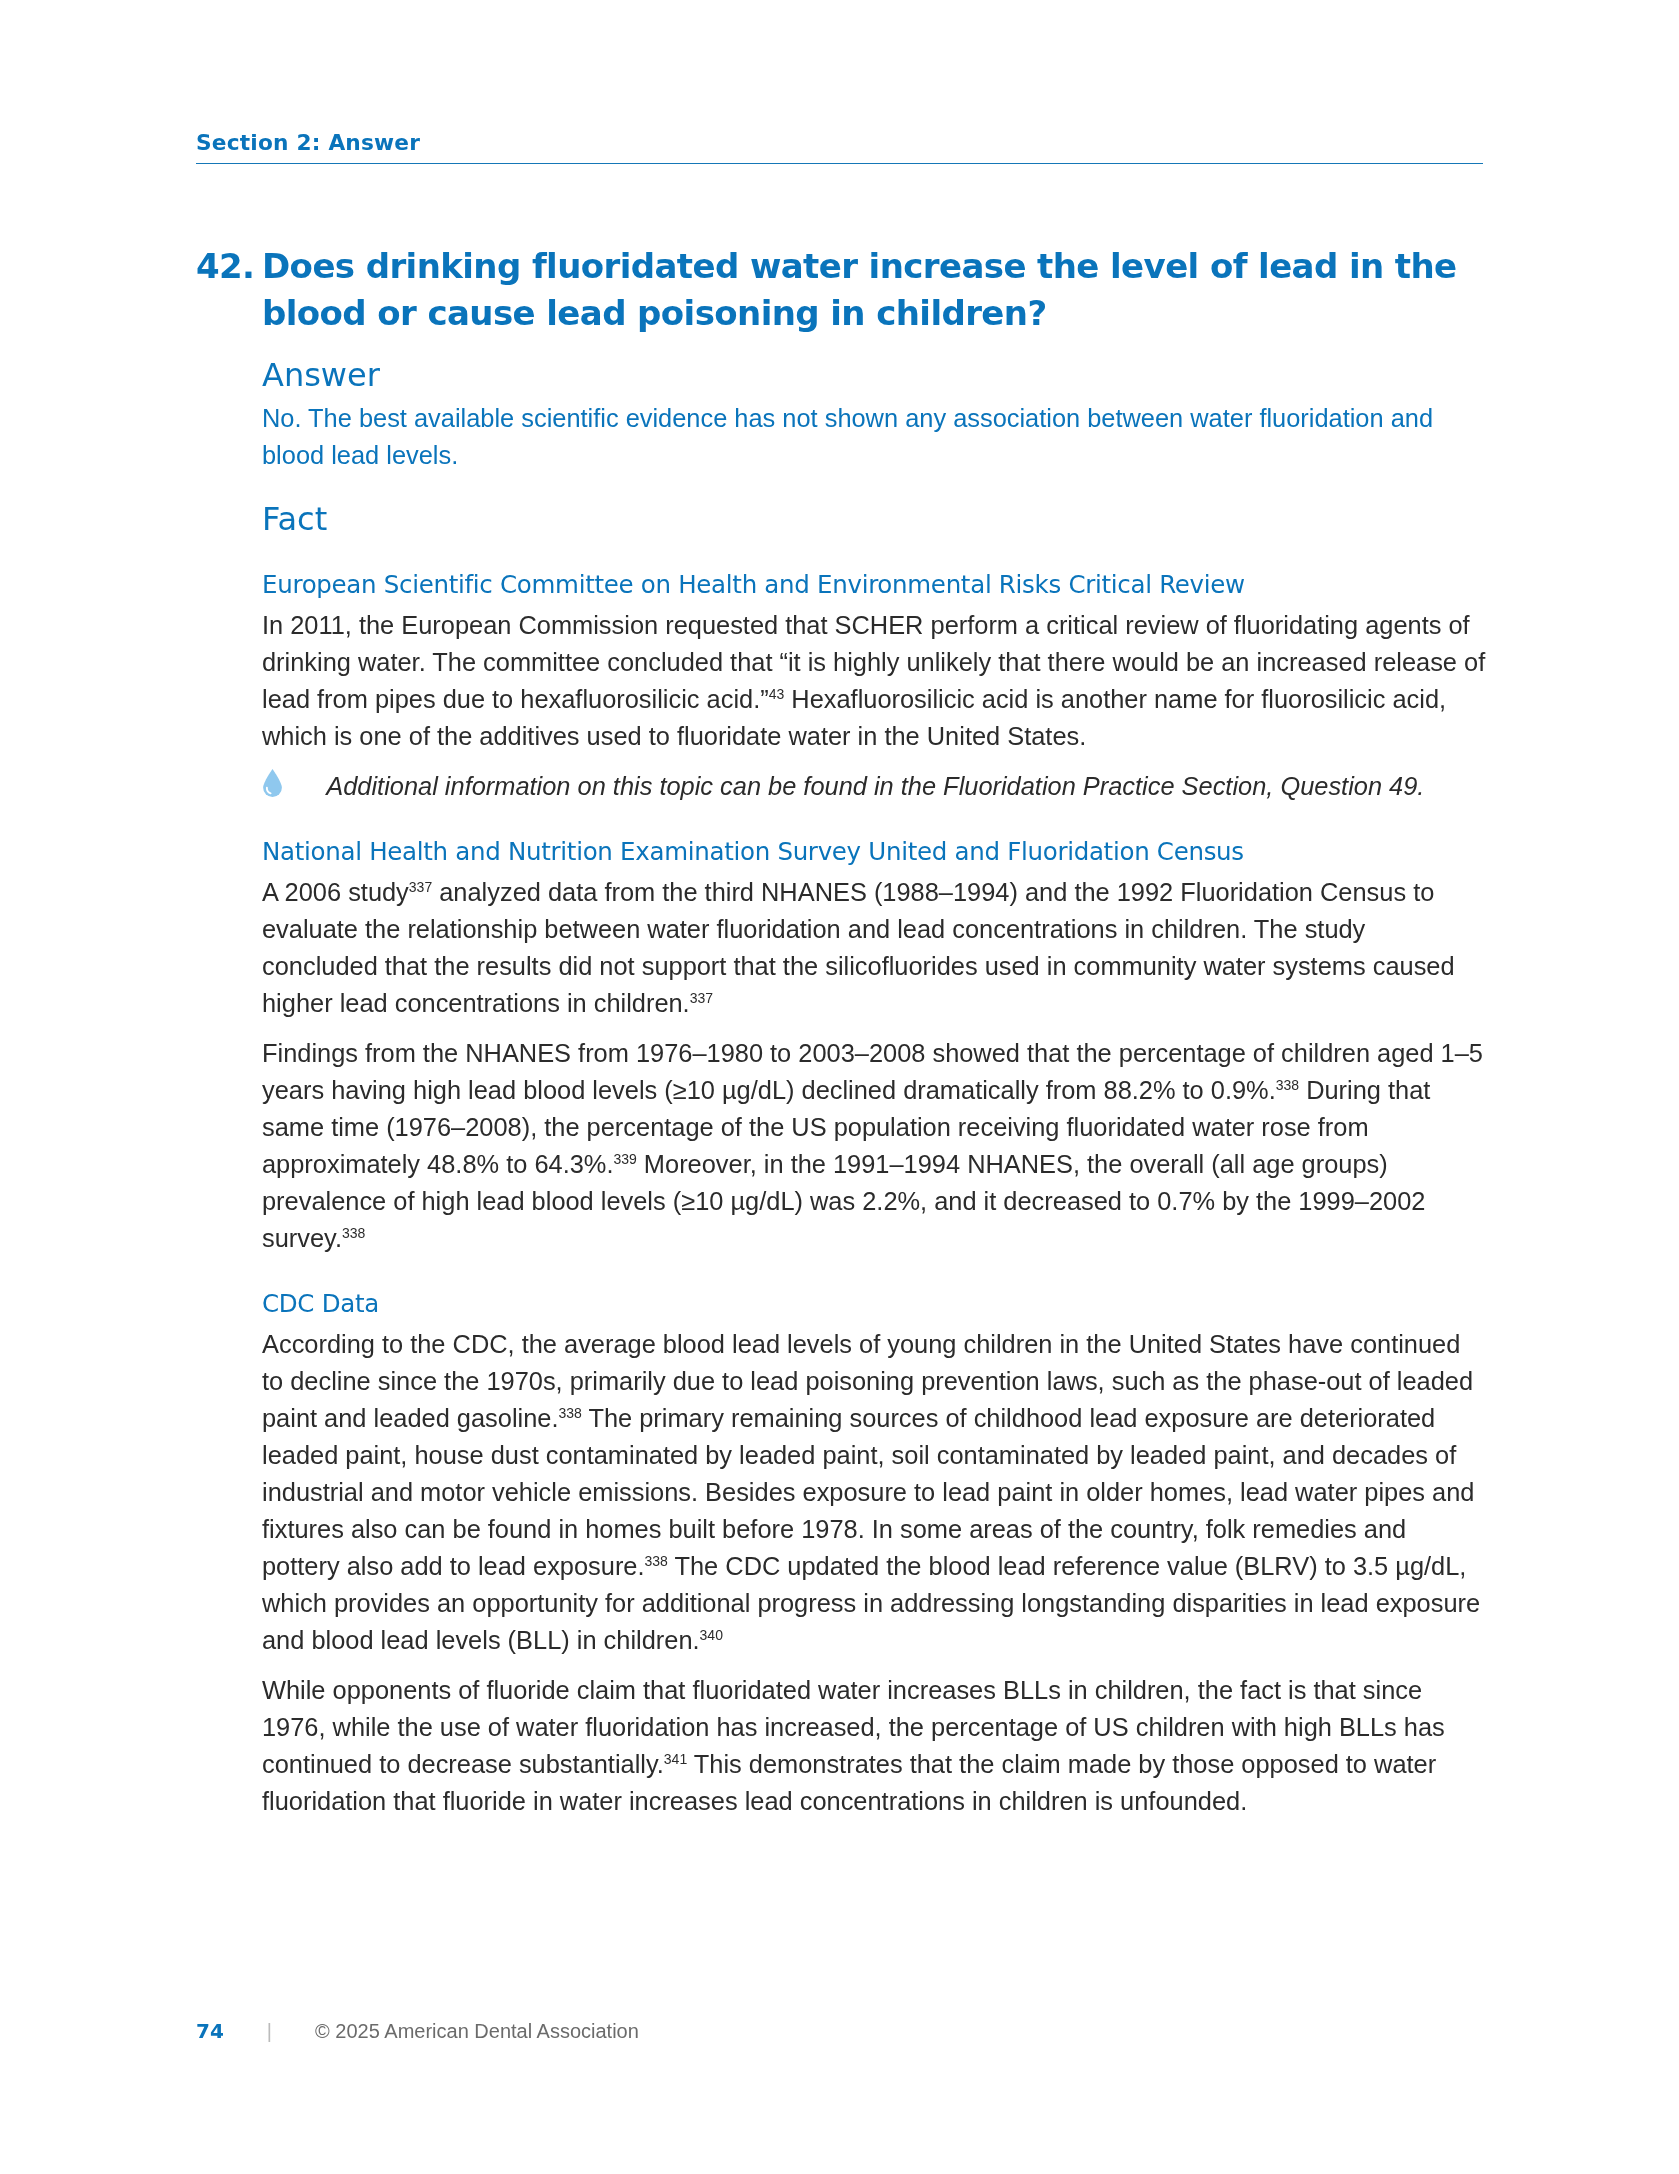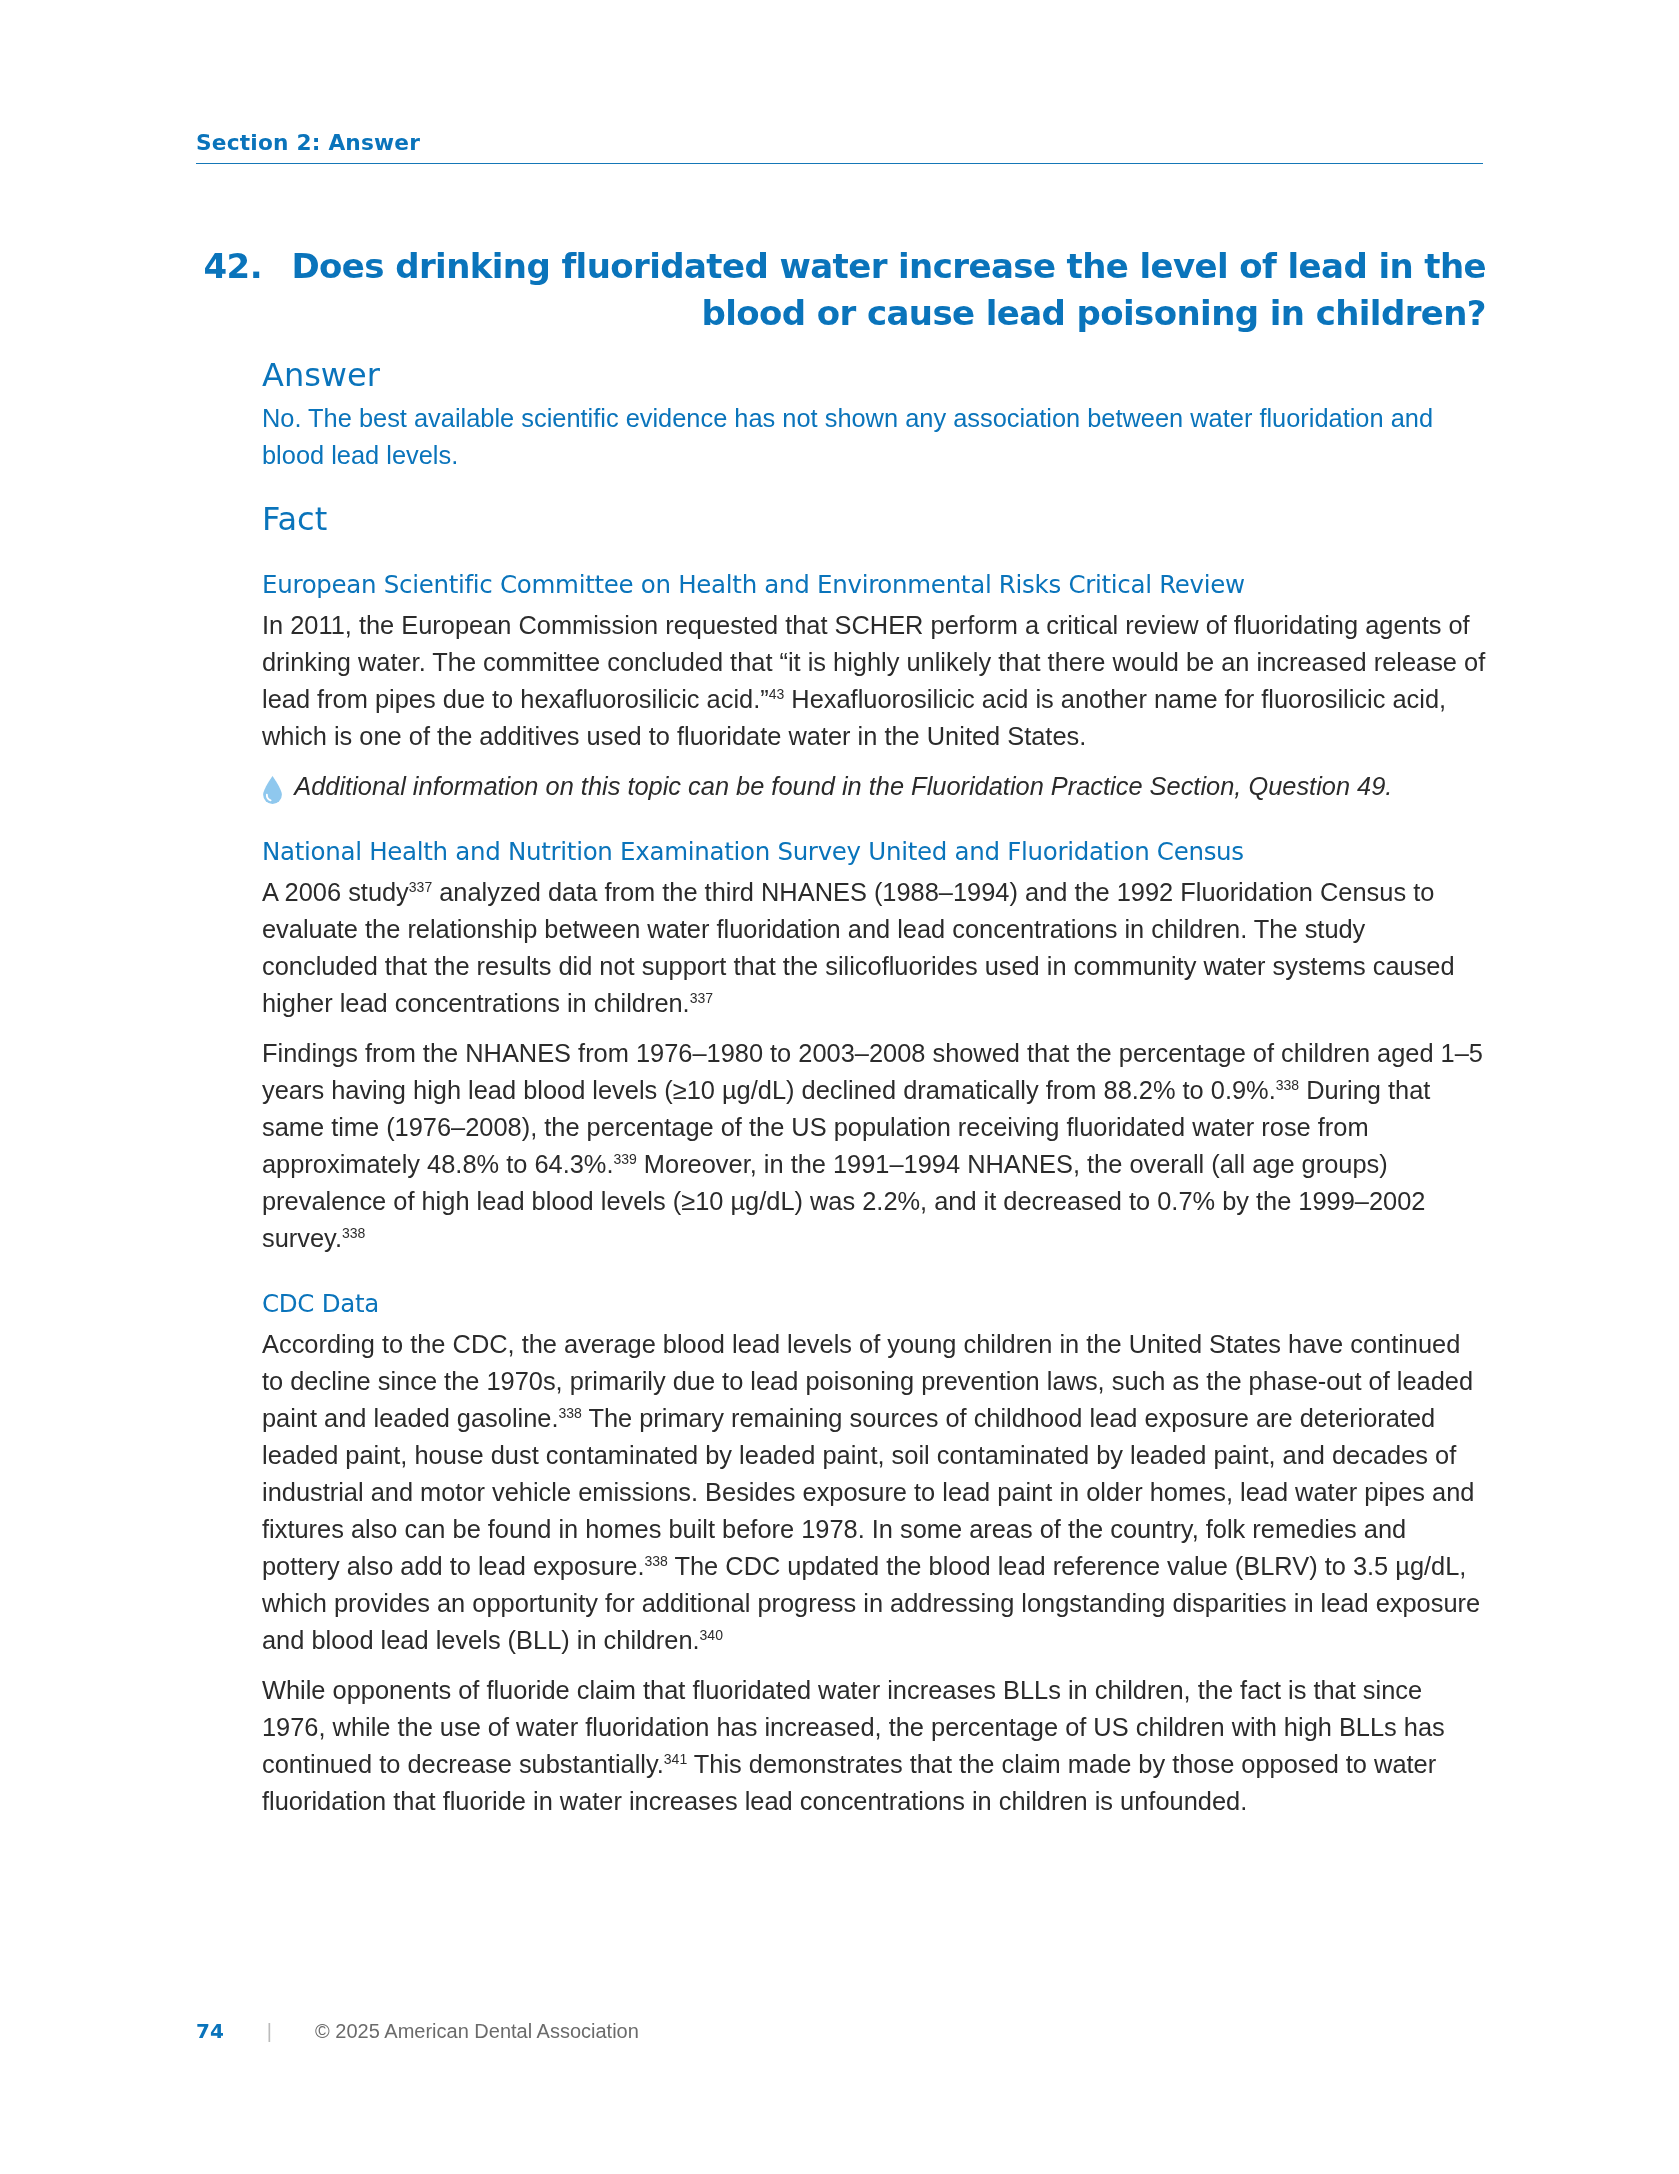--- a/index.html
+++ b/index.html
@@ -15,21 +15,21 @@
       font-family: "DejaVu Sans", sans-serif;
       font-weight: bold; font-size: 21.7px; color: #0a74bb; letter-spacing: 0.2px;
       padding-bottom: 7.5px;
     }
     .header-rule { height: 1.9px; background: #1577b7; }
 
     .content { position: absolute; left: 196px; top: 243px; width: 1290px; }
     .question {
       font-family: "DejaVu Sans", sans-serif;
       font-weight: bold; font-size: 34px; line-height: 47px; color: #0a74bb;
-      display: flex; letter-spacing: -0.6px; text-align: right;
+      display: flex; letter-spacing: -0.6px;
     }
     .q-num { width: 66px; flex: none; }
     .q-text { flex: 1; }
     .indent { margin-left: 66px; }
     .sub-heading {
       font-family: "DejaVu Sans", sans-serif;
       font-size: 32px; color: #0a74bb; font-weight: normal;
       margin: 19px 0 5.6px 0; line-height: 38px;
     }
     .answer-text {
@@ -38,22 +38,22 @@
     .body-text {
       font-size: 25.4px; line-height: 37px; color: #2b2b2b; margin: 0 0 12.2px 0;
     }
     .h3 {
       font-family: "DejaVu Sans", sans-serif;
       font-weight: normal; font-size: 24.5px; color: #0a74bb; line-height: 38px;
       margin: 28px 0 3.8px 0; letter-spacing: -0.3px;
     }
     sup { font-size: 14px; vertical-align: super; line-height: 0; }
     .note {
-      display: flex; align-items: flex-end; font-style: italic; font-size: 25.4px;
-      line-height: 37px; color: #2b2b2b; margin-top: 3.8px;
+      display: flex; align-items: flex-start; font-style: italic; font-size: 25.4px;
+      line-height: 37px; color: #2b2b2b; margin-top: 3.8px; gap: 32px;
     }
     .drop { width: 21px; height: 30px; margin-right: 11.3px; flex: none; }
     .footer {
       position: absolute; left: 196px; top: 2019px;
       font-size: 20px; color: #6b6b6b; display: flex; align-items: center; gap: 28px;
     }
     .page-num { color: #0a74bb; font-weight: bold; font-family: "DejaVu Sans", sans-serif; }
     .sep { color: #bbbbbb; margin: 0 15px; }
   </style>
 </head>

